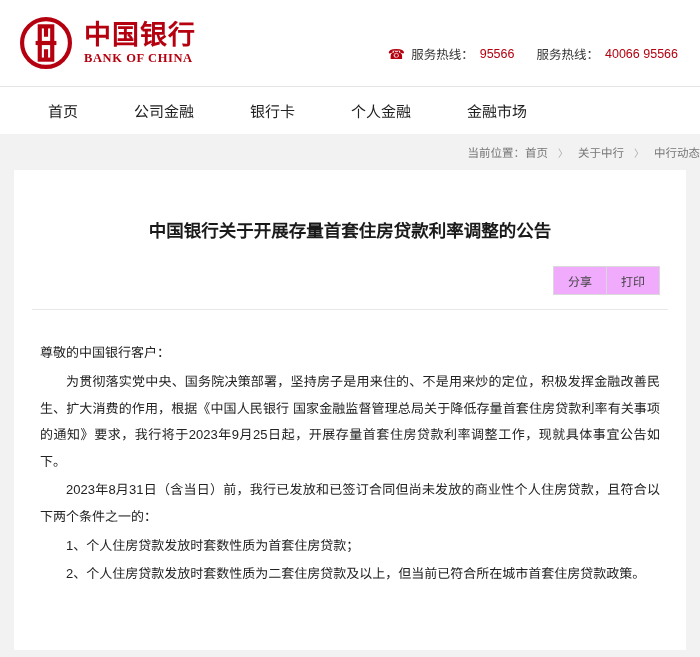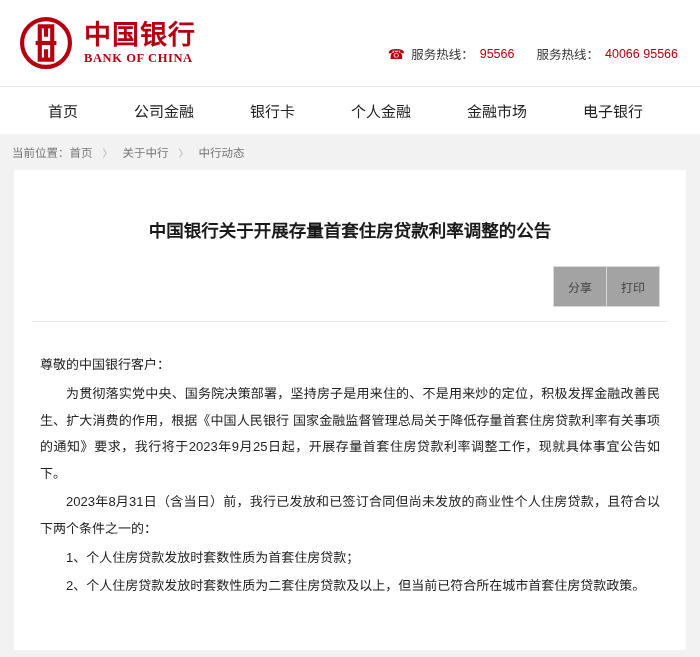--- a/index.html
+++ b/index.html
@@ -109,20 +109,21 @@
 
   
   .breadcrumb-wrap {
     height: 36px;
     display: flex;
     align-items: center;
     padding-left: 12px;
     font-size: 11.5px;
     color: #777777;
     background: #f2f2f2;
+    justify-content: flex-end;
   }
   .crumb-sep {
     margin: 0 10px;
     color: #aaaaaa;
     font-size: 10px;
   }
   .crumb { color: #777777; cursor: pointer; }
   .crumb-label { color: #777777; }
 
   
@@ -147,24 +148,24 @@
     color: #8a8a8a;
     margin-top: 18px;
   }
   .tools {
     display: flex;
     justify-content: flex-end;
     padding: 22px 26px 0 0;
   }
   .tool-btn {
     border: 1px solid #d9d9d9;
-    background: #a3a3a3;
+    background: #f0abfc;
     font-size: 12px;
     color: #444444;
-    padding: 11px 14px;
+    padding: 5px 14px;
     cursor: pointer;
     margin-left: -1px;
   }
   .divider {
     border-bottom: 1px solid #e8e8e8;
     margin: 14px 18px 0 18px;
   }
 
   .body-text {
     padding: 30px 26px 0 26px;
@@ -207,21 +208,20 @@
     </div>
     <div class="edge-fade"></div>
   </div>
 
   <div class="nav">
     <div class="nav-item">首页</div>
     <div class="nav-item">公司金融</div>
     <div class="nav-item">银行卡</div>
     <div class="nav-item">个人金融</div>
     <div class="nav-item">金融市场</div>
-    <div class="nav-item">电子银行</div>
   </div>
 
   <div class="breadcrumb-wrap">
     <span class="crumb-label">当前位置：</span>
     <span class="crumb">首页</span>
     <span class="crumb-sep">〉</span>
     <span class="crumb">关于中行</span>
     <span class="crumb-sep">〉</span>
     <span class="crumb">中行动态</span>
   </div>

